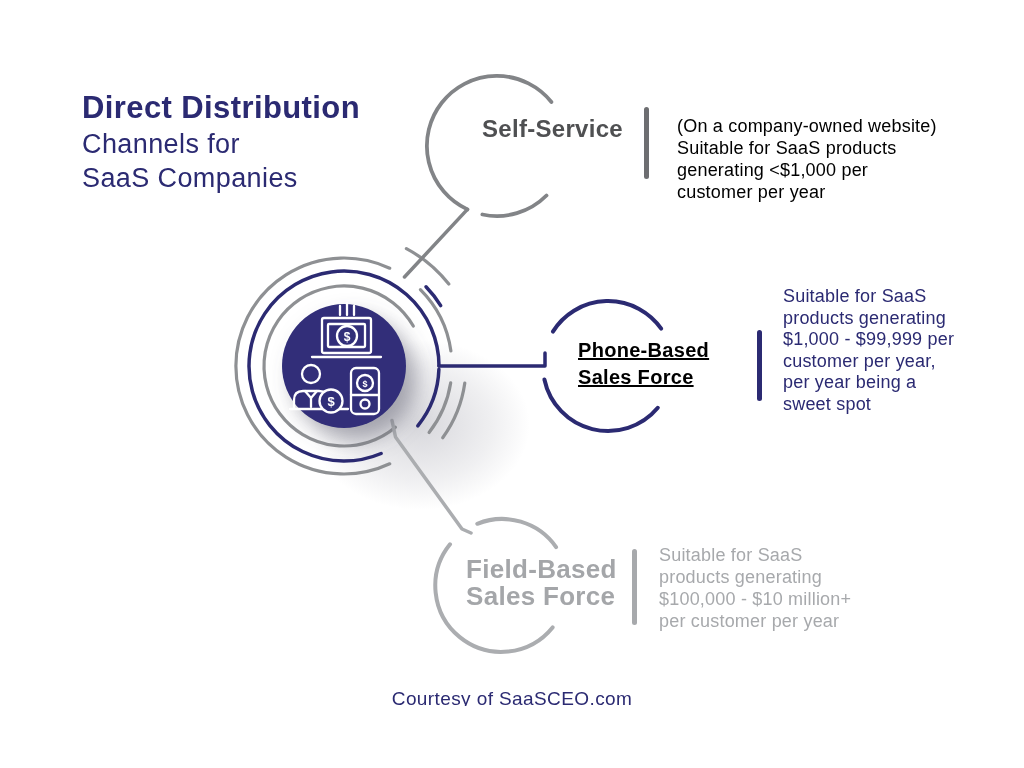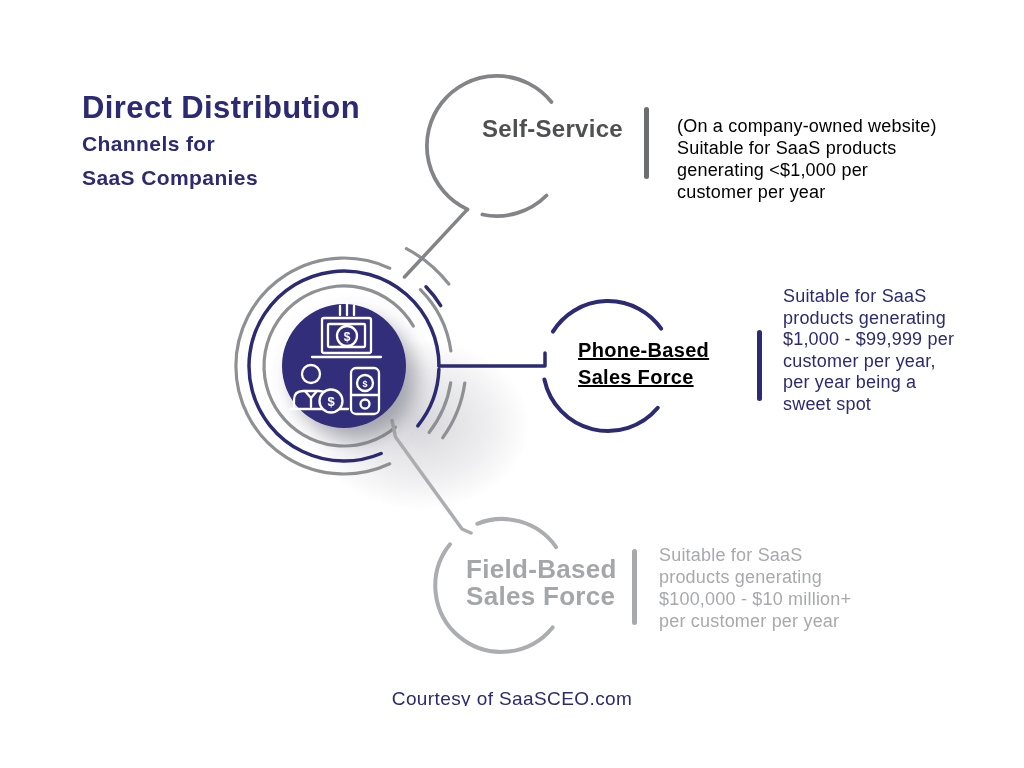--- a/index.html
+++ b/index.html
@@ -4,21 +4,21 @@
 <style>
   html,body{margin:0;padding:0;background:#ffffff;}
   .canvas{
     position:relative;width:1024px;height:706px;background:#ffffff;overflow:hidden;
     font-family:"Liberation Sans", sans-serif;
   }
   svg.diagram{position:absolute;left:0;top:0;}
   
   .title{position:absolute;left:82px;top:88px;color:#2B2A72;letter-spacing:.4px;}
   .title .t1{font-size:31px;font-weight:700;line-height:39px;}
-  .title .t2,.title .t3{font-size:21px;font-weight:700;line-height:34px;}
+  .title .t2,.title .t3{font-size:27px;font-weight:400;line-height:34px;}
   
   .node-label{position:absolute;font-weight:700;letter-spacing:.3px;white-space:nowrap;}
   .label-ecom{left:482px;top:116px;font-size:24px;line-height:25px;color:#4F5052;}
   .label-phone{left:578px;top:337px;font-size:20px;line-height:27px;color:#000000;text-decoration:underline;}
   .label-field{left:466px;top:556px;font-size:26px;line-height:27px;color:#A4A6A9;}
   
   .vbar{position:absolute;width:5px;border-radius:3px;}
   .bar-ecom{left:644px;top:107px;height:72px;background:#6D6E71;}
   .bar-phone{left:757px;top:330px;height:71px;background:#2B2A72;}
   .bar-field{left:632px;top:549px;height:76px;background:#A7A9AC;}

